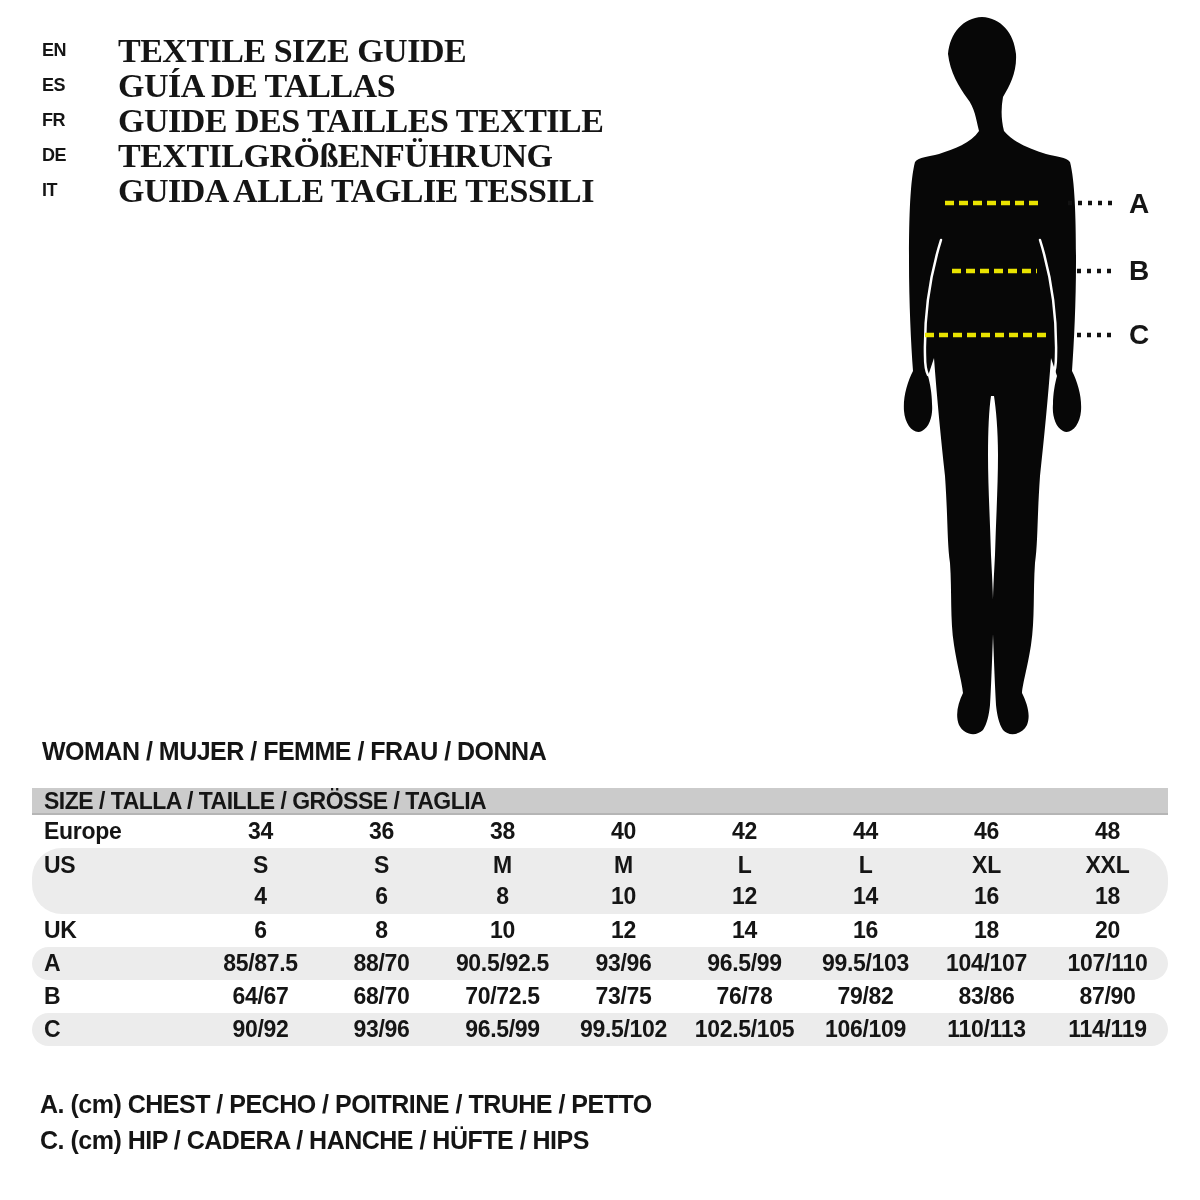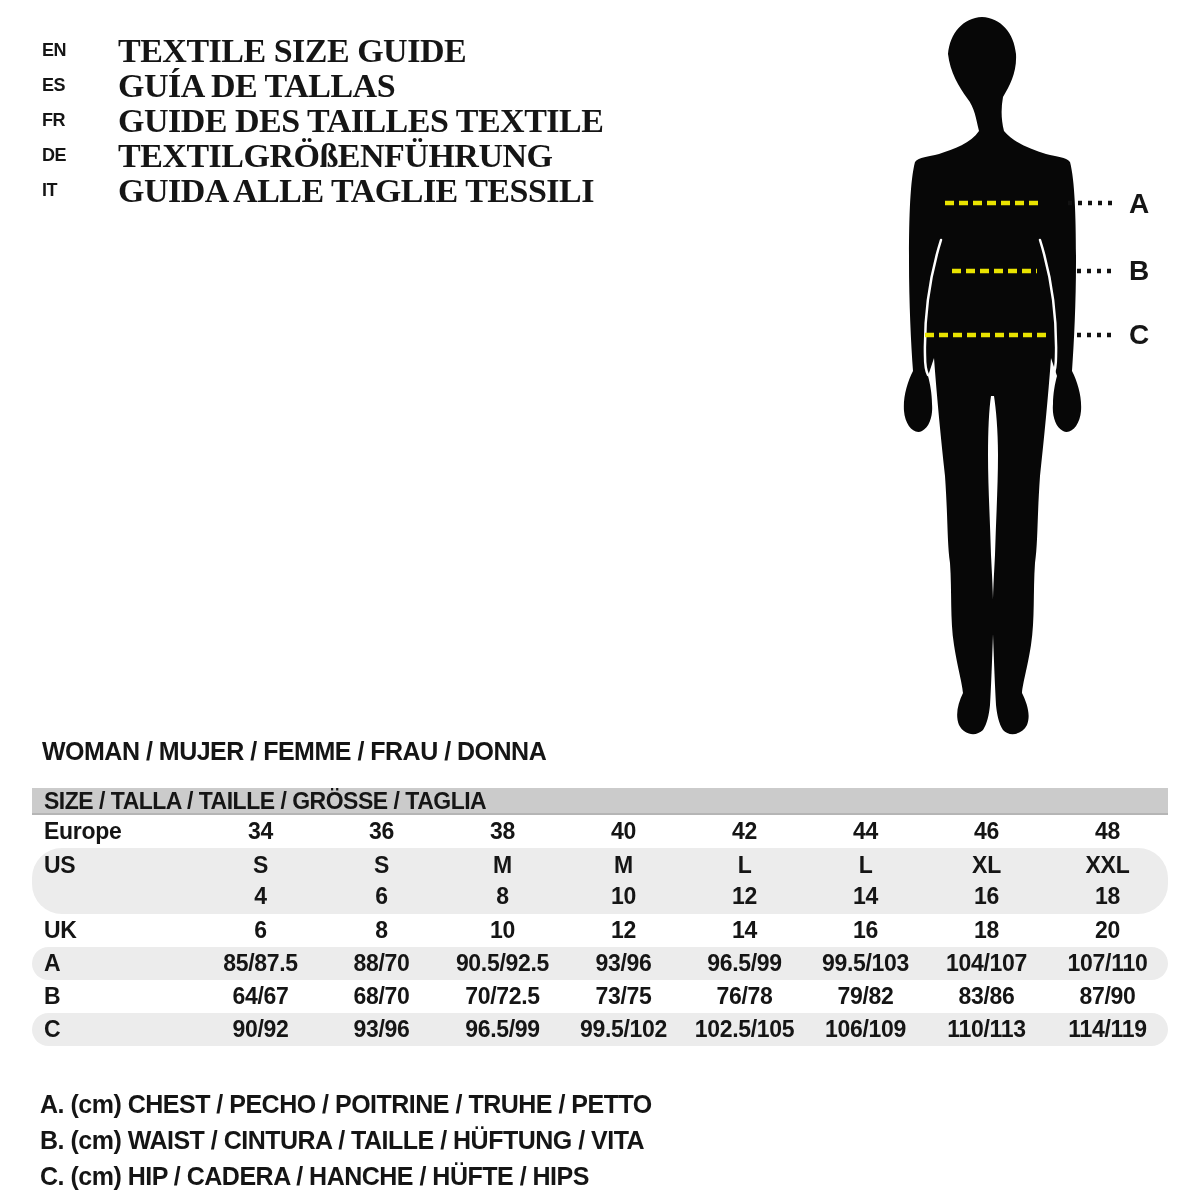--- a/index.html
+++ b/index.html
@@ -228,15 +228,14 @@
           <div class="cell">106/109</div>
           <div class="cell">110/113</div>
           <div class="cell">114/119</div>
         </div>
       </div>
     </div>
 </div>
 
 <div class="legend-block">
   <div class="legend-line">A. (cm) CHEST / PECHO / POITRINE / TRUHE / PETTO</div>
-  <div class="legend-line">B. (cm) WAIST / CINTURA / TAILLE / HÜFTUNG / VITA</div>
   <div class="legend-line">C. (cm) HIP / CADERA / HANCHE / HÜFTE / HIPS</div>
 </div>
 
 </body></html>

